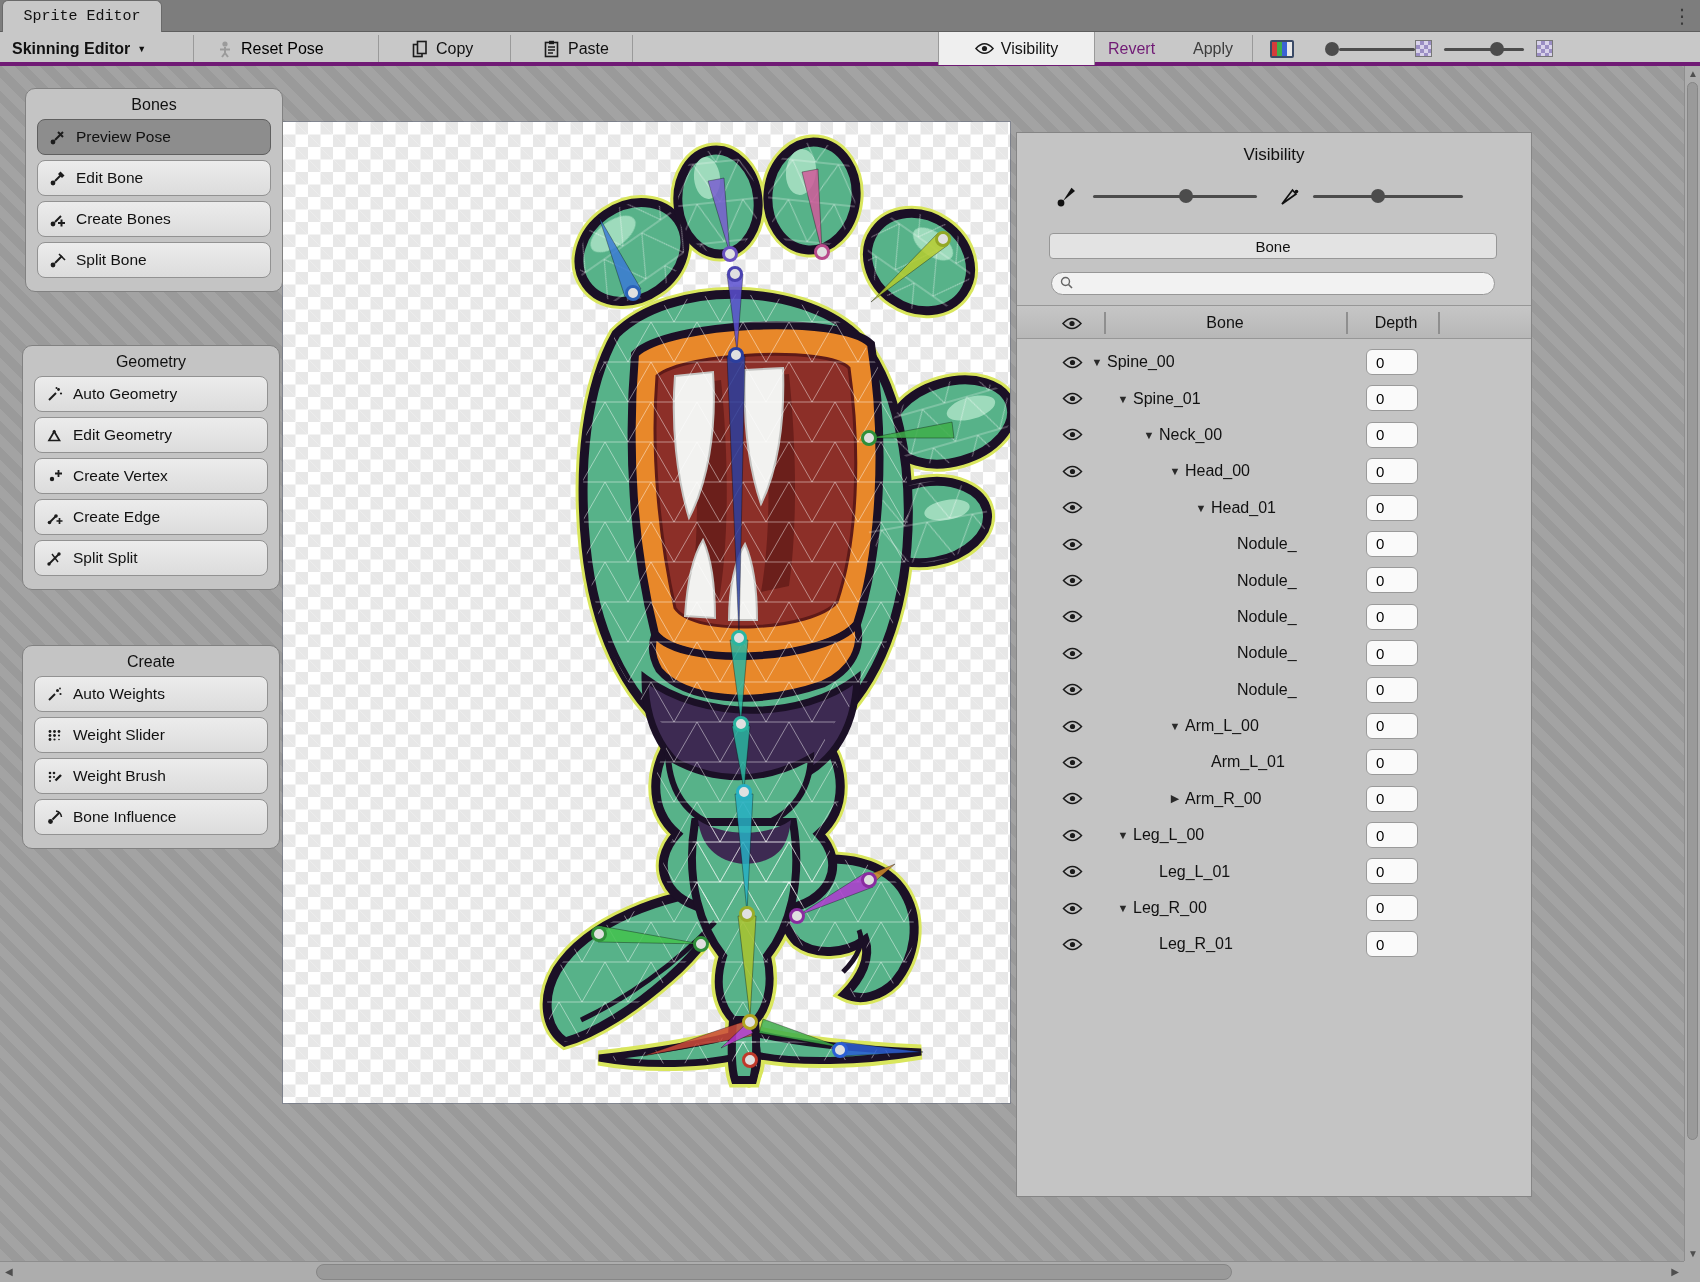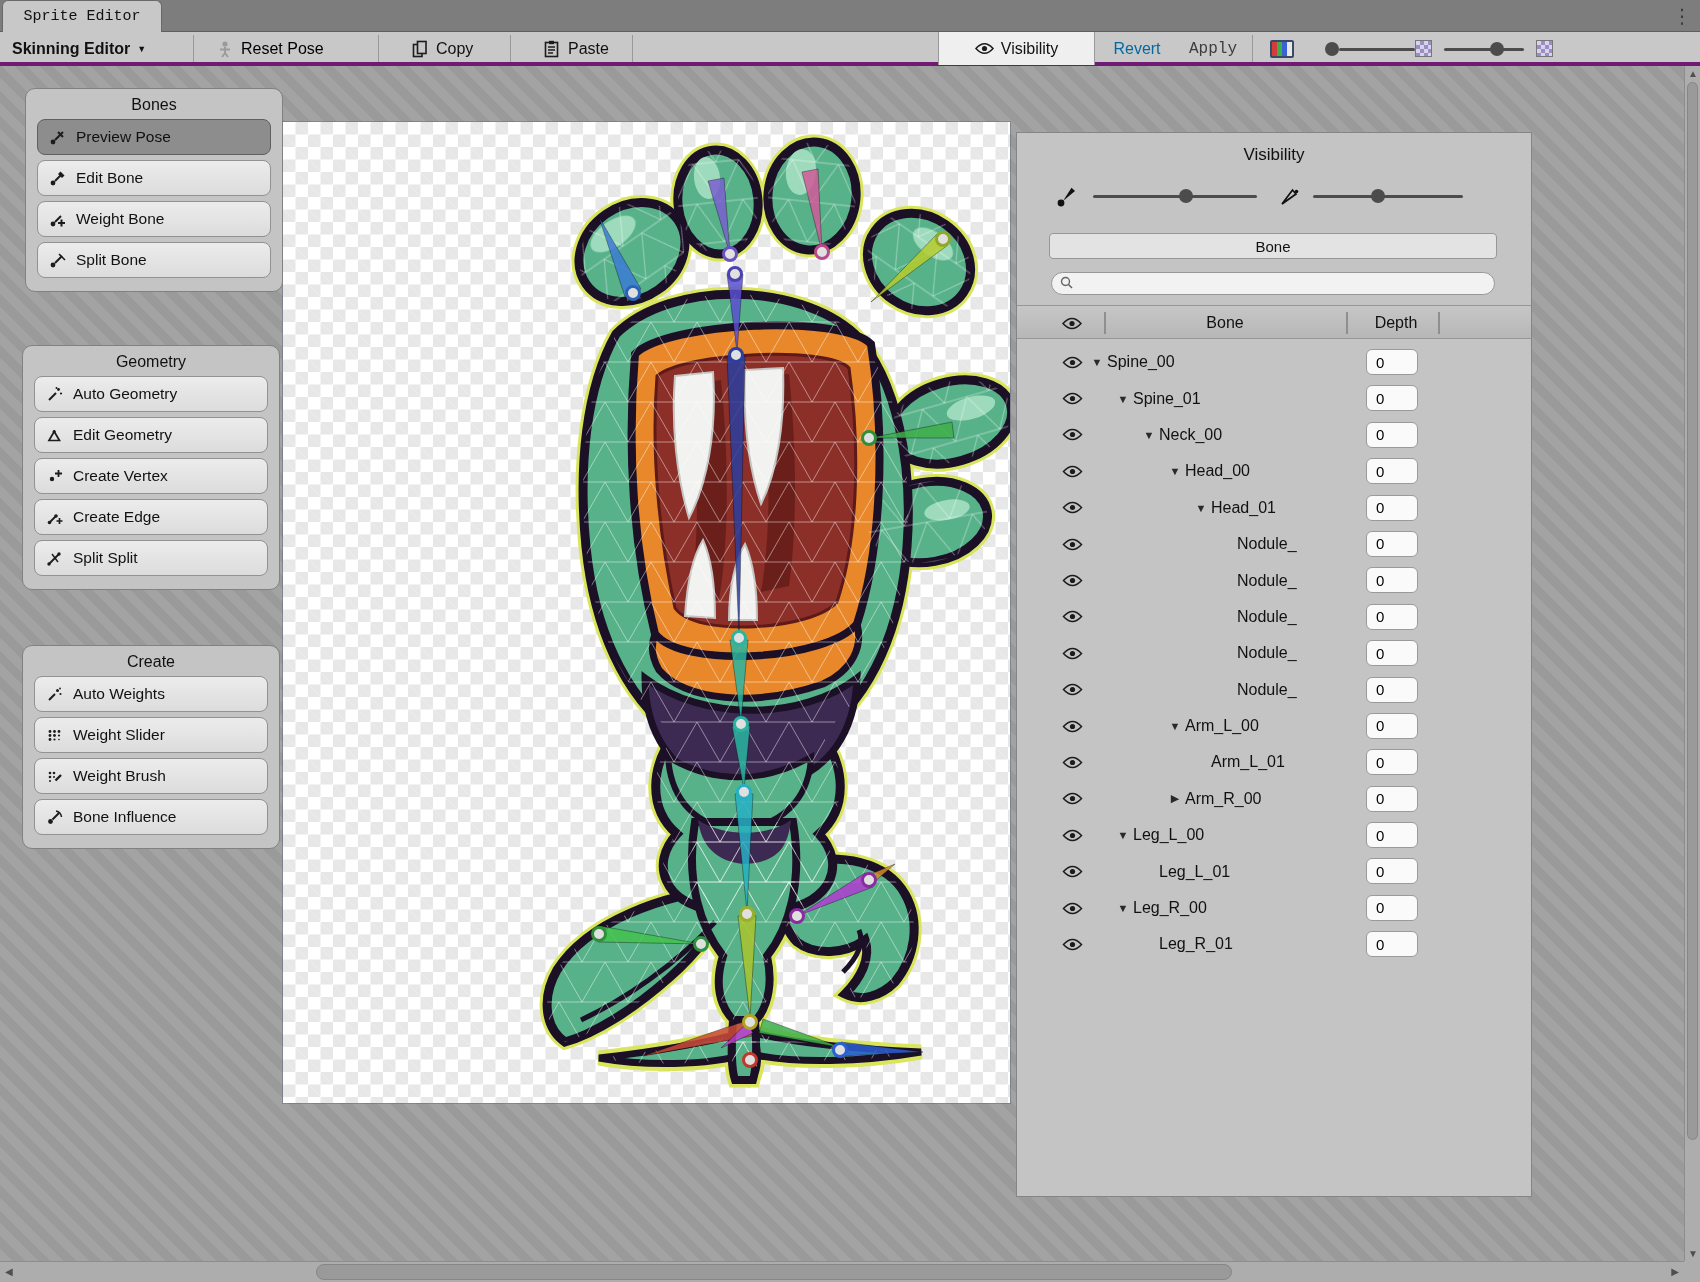--- a/index.html
+++ b/index.html
@@ -134,24 +134,24 @@
     <div class="tb-item tb-toggle-on" style="left:938px;width:157px;justify-content:center;">
       <span class="ticon">
         <svg width="20" height="13" viewBox="0 0 20 13">
             <path d="M1 6.5 Q10 -3.5 19 6.5 Q10 16.5 1 6.5 Z" fill="none" stroke="#1c1c1c" stroke-width="1.6"></path>
             <circle cx="10" cy="6.5" r="2.7" fill="#1c1c1c"></circle>
           </svg>
       </span>
       <span>Visibility</span>
     </div>
 
-    <div class="tb-item" style="left:1098px;width:78px;justify-content:center;color:#0369a1;">
+    <div class="tb-item" style="left:1098px;width:78px;color:#701a75;">
       <span>Revert</span>
     </div>
-    <div class="tb-item" style="left:1178px;width:70px;justify-content:center;color:#3d3d3d;font-family:Liberation Mono, monospace;">
+    <div class="tb-item" style="left:1178px;width:70px;justify-content:center;color:#3d3d3d;">
       <span>Apply</span>
     </div>
     <div class="vsep" style="left:1252px;"></div>
 
     <div class="tb-item" style="left:1260px;">
       <span class="color-chip"></span>
     </div>
     <div class="slider-knob" style="left:1325px;"></div>
     <div class="slider-track" style="left:1339px;width:76px;"></div>
     <div class="tb-item" style="left:1415px;padding:0;">
@@ -339,21 +339,21 @@
         <span>Edit Bone</span>
       </div>
       <div class="tool-btn">
         <span class="ticon">
             <svg width="17" height="17" viewBox="0 0 17 17">
               <circle cx="4" cy="13" r="2.4" fill="#1c1c1c"></circle>
               <path d="M6 11 L12 5" stroke="#1c1c1c" stroke-width="2"></path>
               <path d="M12.5 8.5 V15.5 M9 12 H16" stroke="#1c1c1c" stroke-width="2"></path>
             </svg>
           </span>
-        <span>Weight Bone</span>
+        <span>Create Bones</span>
       </div>
       <div class="tool-btn">
         <span class="ticon">
             <svg width="17" height="17" viewBox="0 0 17 17">
               <circle cx="4" cy="13" r="2.4" fill="#1c1c1c"></circle>
               <path d="M6 11 L13 4" stroke="#1c1c1c" stroke-width="2"></path>
               <path d="M10 2 L16 8" stroke="#1c1c1c" stroke-width="1.6"></path>
             </svg>
           </span>
         <span>Split Bone</span>

